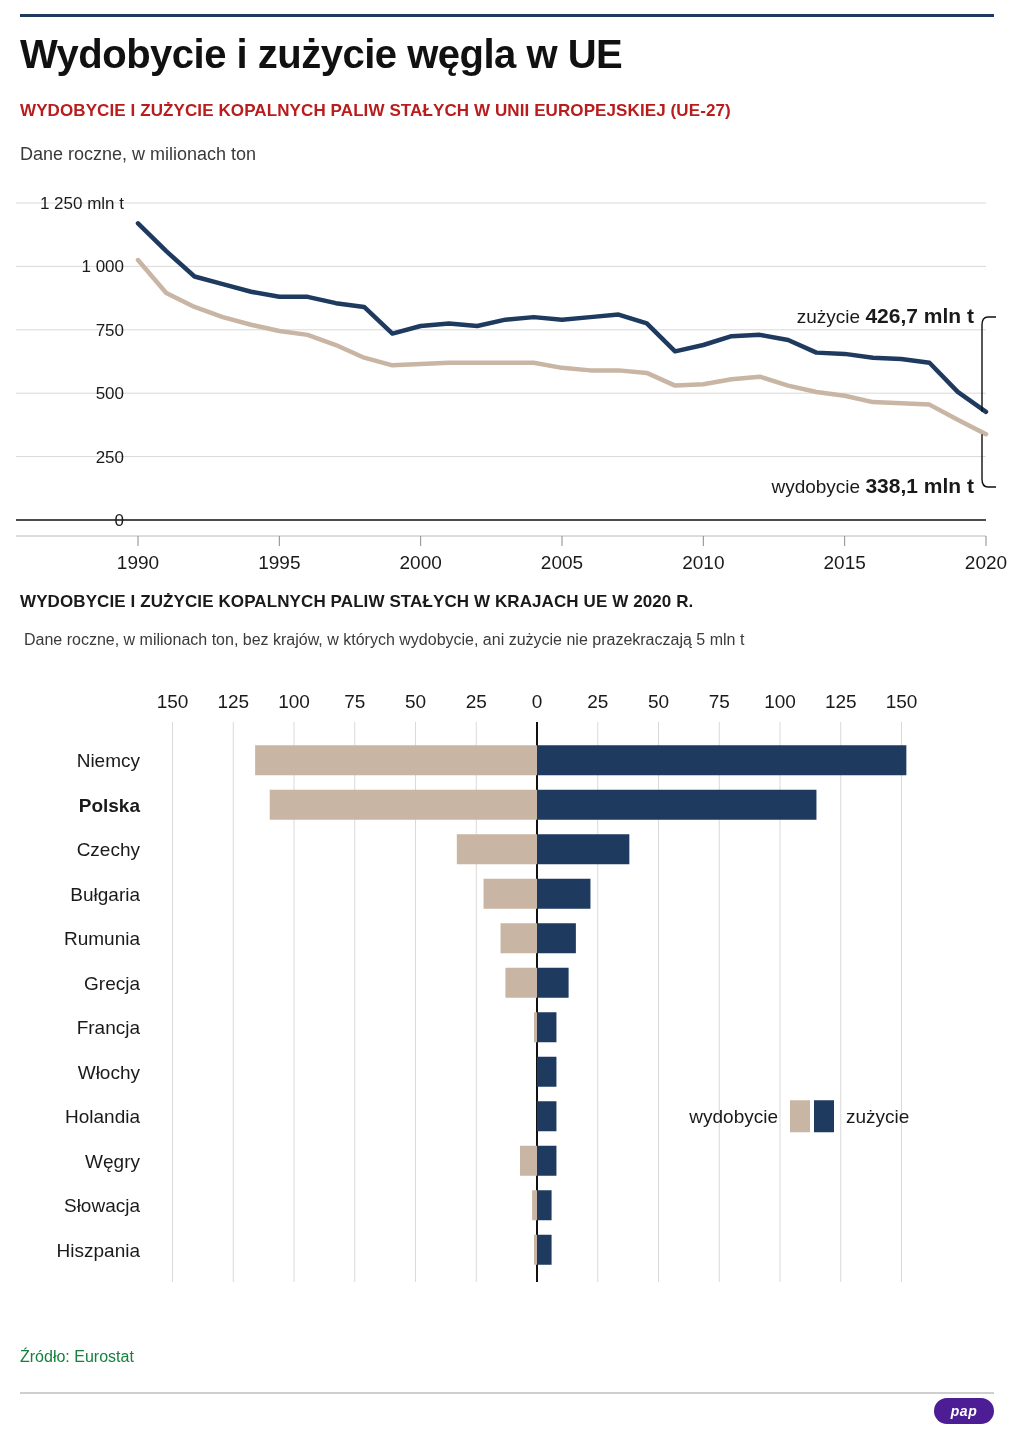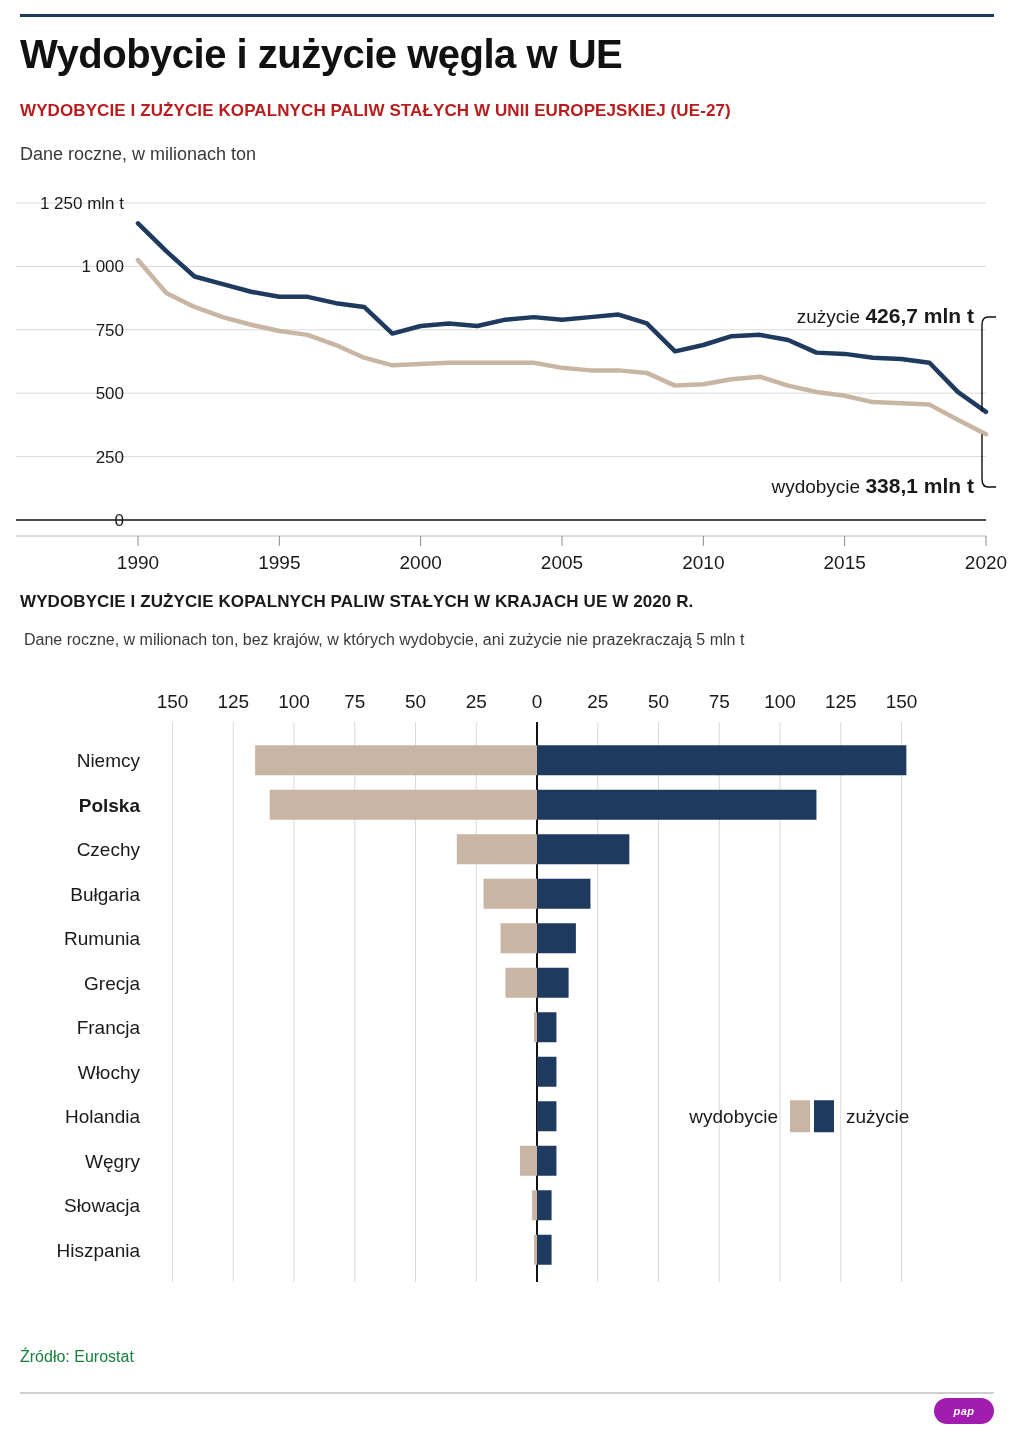--- a/index.html
+++ b/index.html
@@ -93,23 +93,23 @@
     height: 2px;
     background: #cfcfcf;
   }
   .logo {
     position: absolute;
     right: 20px;
     top: 1398px;
     width: 60px;
     height: 26px;
     border-radius: 13px;
-    background: #a21caf;
+    background: #4c1d95;
     color: #ffffff;
-    font-size: 11px;
+    font-size: 14px;
     font-weight: bold;
     font-style: italic;
     display: flex;
     align-items: center;
     justify-content: center;
     letter-spacing: 0.5px;
   }
   svg.chart {
     position: absolute;
     left: 0;

